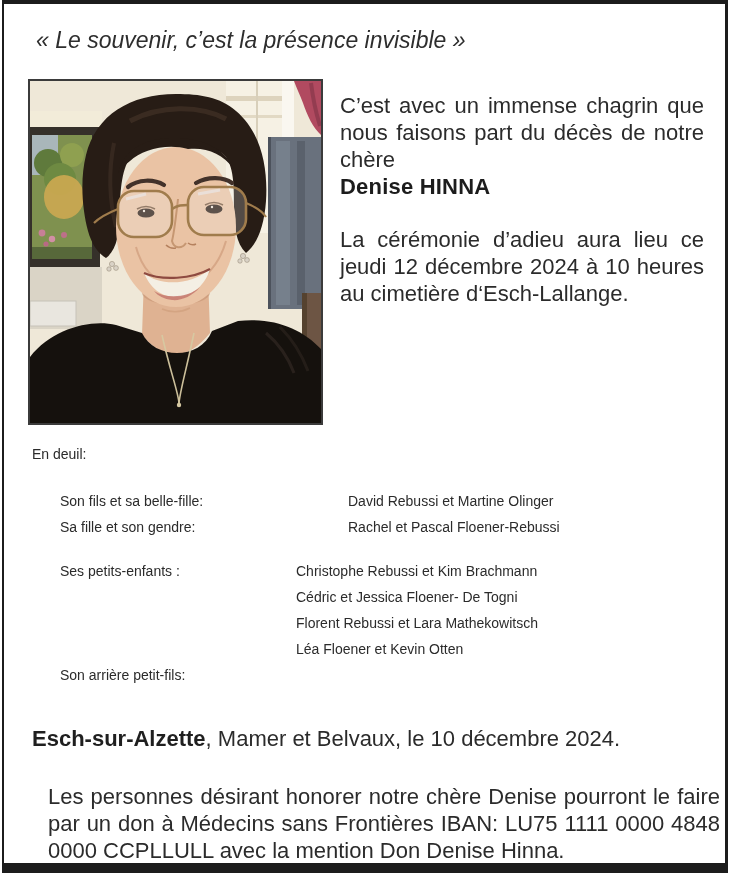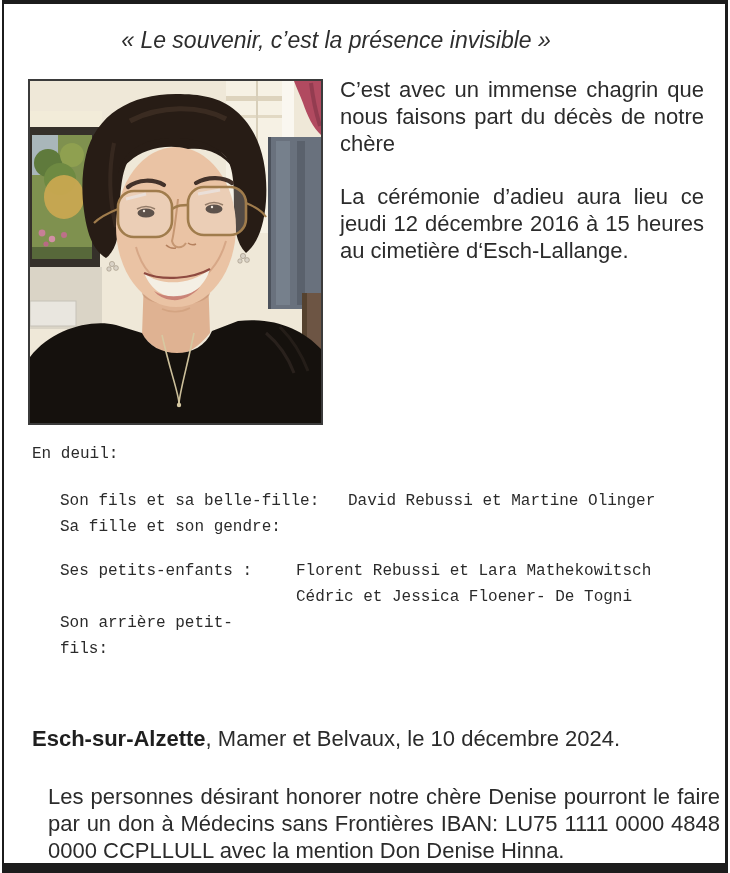--- a/index.html
+++ b/index.html
@@ -9,42 +9,42 @@
     color:#2b2b2b;
   }
   .frame{
     position:absolute;left:2px;right:2px;top:0;bottom:0;
     border-style:solid;border-color:#1c1c1c;
     border-width:4px 3px 10px 2px;
     box-sizing:border-box;pointer-events:none;
   }
   .quote{
     position:absolute;top:27px;left:0;width:672px;
-    text-align:center;font-style:italic;font-size:23px;color:#2e2e2e;
+    font-style:italic;font-size:23px;color:#2e2e2e;padding-left:36px;
   }
   .photo{
     position:absolute;left:28px;top:79px;width:291px;height:342px;
     border:2px solid #3b3b3b;box-sizing:content-box;background:#efe8d8;
   }
   .photo svg{display:block;width:100%;height:100%;}
   .right-col{
-    position:absolute;left:340px;top:76px;width:364px;
+    position:absolute;left:340px;top:92px;width:364px;
   }
   .right-col p{
     margin:0;font-size:22px;line-height:27px;text-align:justify;
   }
   .deceased-name{
     margin:9px 0 0 0;font-size:32px;line-height:38px;font-weight:700;
     text-align:center;color:#1c1c1c;letter-spacing:0.2px;
   }
   .death-par{margin-top:18px !important;}
   .ceremony-par{margin-top:26px !important;}
   .mourning{
     position:absolute;left:32px;top:441px;width:674px;
-    font-size:16px;line-height:26px;font-family:Liberation Mono, monospace;
+    font-size:14px;line-height:26px;
   }
   .mourning-heading{margin:0 0 21px 0;}
   .fam-row{display:flex;align-items:flex-start;}
   .fam-label{flex:0 0 auto;margin-left:28px;}
   .w1{width:288px;}
   .w2{width:236px;}
   .w3{width:173px;}
   .fam-value{flex:1 1 auto;}
   .grandchildren{margin-top:18px;}
   .gc-values div{white-space:nowrap;}
@@ -186,39 +186,43 @@
     <g>
       <path d="M132 254 C140 290 148 310 149 322" stroke="#d6c9a2" stroke-width="1.6" fill="none" opacity="0.95"></path>
       <path d="M164 252 C156 290 150 310 149 322" stroke="#d6c9a2" stroke-width="1.6" fill="none" opacity="0.95"></path>
       <circle cx="149" cy="324" r="2.2" fill="#d6c9a2"></circle>
     </g>
   </svg>
 </div>
 
 <div class="right-col">
   <p>C’est avec un immense chagrin que nous faisons part du décès de notre chère</p>
-  <p class="ceremony-par">La cérémonie d’adieu aura lieu ce jeudi 12 décembre 2016 à 15 heures au cimetière d‘Esch-Lallange.</p>
+  <p class="deceased-name">Denise HINNA</p>
+  <p class="ceremony-par">La cérémonie d’adieu aura lieu ce jeudi 12 décembre 2024 à 10 heures au cimetière d‘Esch-Lallange.</p>
 </div>
 
 <div class="mourning">
   <p class="mourning-heading">En deuil:</p>
 
   <div class="fam-row">
     <div class="fam-label w1">Son fils et sa belle-fille:</div>
     <div class="fam-value">David Rebussi et Martine Olinger</div>
   </div>
   <div class="fam-row">
     <div class="fam-label w1">Sa fille et son gendre:</div>
+    <div class="fam-value">Rachel et Pascal Floener-Rebussi</div>
   </div>
 
   <div class="fam-row grandchildren">
     <div class="fam-label w2">Ses petits-enfants :</div>
     <div class="fam-value gc-values">
+      <div>Christophe Rebussi et Kim Brachmann</div>
+      <div>Cédric et Jessica Floener- De Togni</div>
       <div>Florent Rebussi et Lara Mathekowitsch</div>
-      <div>Cédric et Jessica Floener- De Togni</div>
+      <div>Léa Floener et Kevin Otten</div>
     </div>
   </div>
 
   <div class="fam-row">
     <div class="fam-label w3">Son arrière petit-fils:</div>
   </div>
 
 </div>
 
 <div class="dateline">

